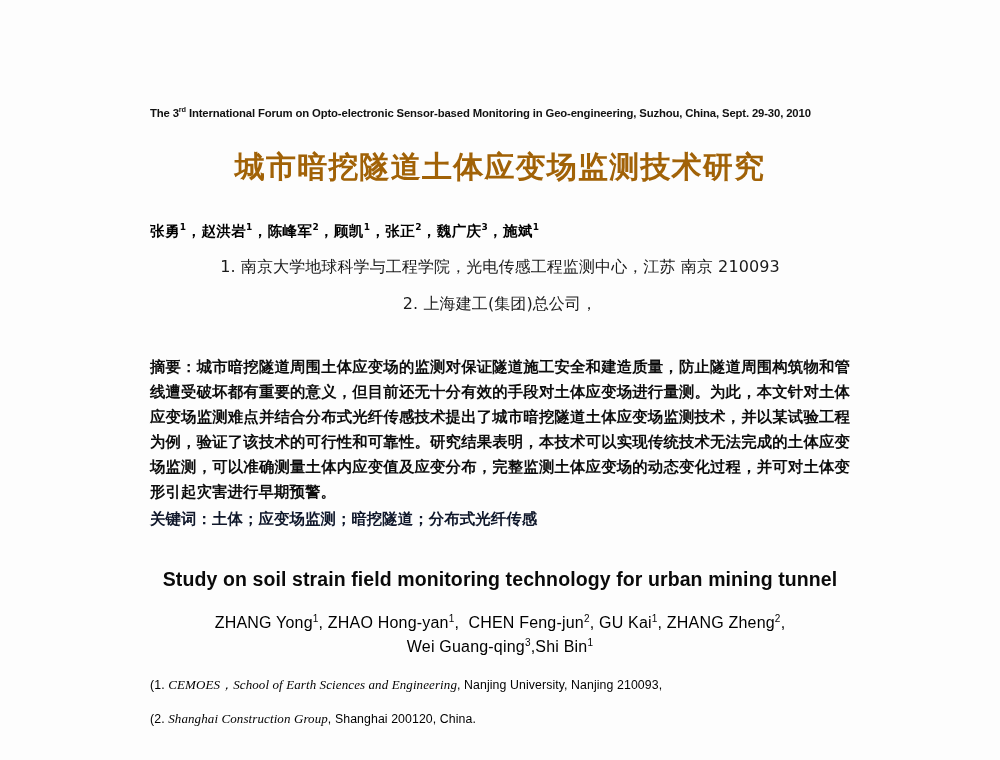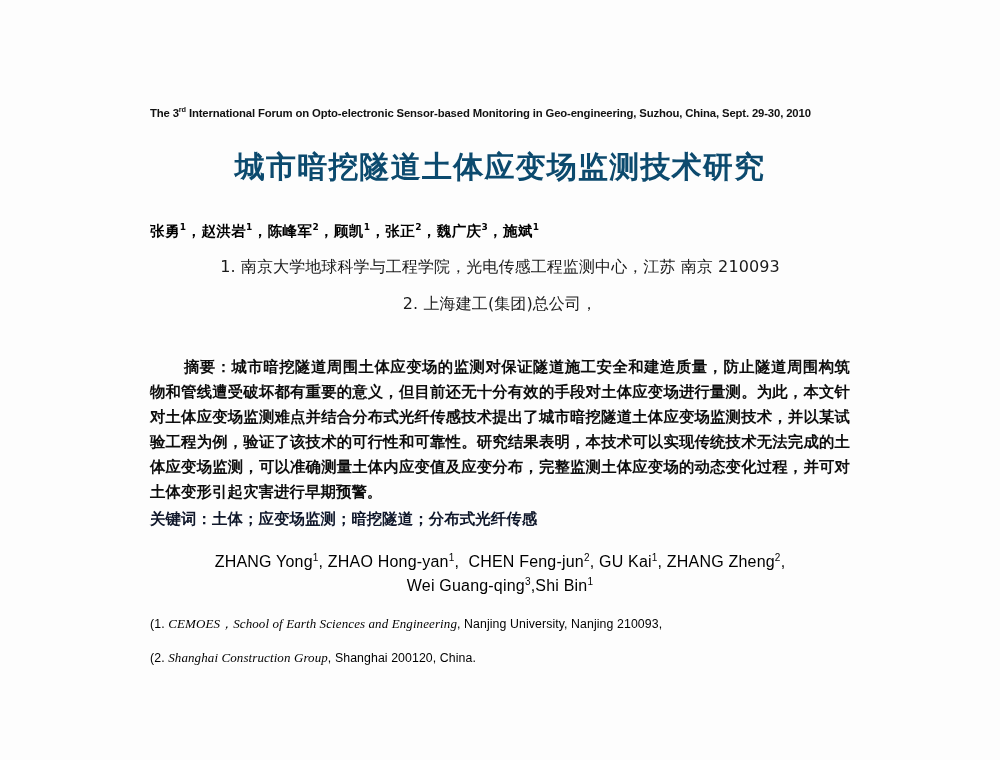--- a/index.html
+++ b/index.html
@@ -43,21 +43,21 @@
     font-size: 7.5px;
     vertical-align: super;
   }
   .cn-title {
     margin-top: 28px;
     text-align: center;
     font-size: 30px;
     font-weight: 700;
     letter-spacing: 1.2px;
     font-family: "DejaVu Sans", "Liberation Sans", sans-serif;
-    color: #0c4a6e;
+    color: #a16207;
   }
   .cn-authors {
     margin-top: 34px;
     text-align: left;
     font-size: 14.5px;
     font-weight: 700;
     letter-spacing: 0.4px;
     font-family: "DejaVu Sans", "Liberation Sans", sans-serif;
   }
   .cn-authors sup {
@@ -80,21 +80,20 @@
     font-size: 15.4px;
     line-height: 1.62;
     text-align: justify;
     font-family: "DejaVu Sans", "Liberation Sans", sans-serif;
     font-weight: 700;
     letter-spacing: 0.1px;
     color: #0d0d0d;
   }
   .abstract .lead {
     font-weight: 700;
-    margin-left: 34px;
   }
   .keywords {
     margin-top: 4px;
     font-size: 15.4px;
     font-family: "DejaVu Sans", "Liberation Sans", sans-serif;
     font-weight: 700;
     letter-spacing: 0.1px;
     color: #0f172a;
   }
   .en-title {
@@ -162,20 +161,21 @@
     <div class="affil-cn">2. 上海建工(集团)总公司，</div>
 
     <div class="abstract">
       <span class="lead">摘要：</span><span>城市暗挖隧道周围土体应变场的监测对保证隧道施工安全和建造质量，防止隧道周围构筑物和管线遭受破坏都有重要的意义，但目前还无十分有效的手段对土体应变场进行量测。为此，本文针对土体应变场监测难点并结合分布式光纤传感技术提出了城市暗挖隧道土体应变场监测技术，并以某试验工程为例，验证了该技术的可行性和可靠性。研究结果表明，本技术可以实现传统技术无法完成的土体应变场监测，可以准确测量土体内应变值及应变分布，完整监测土体应变场的动态变化过程，并可对土体变形引起灾害进行早期预警。</span>
     </div>
 
     <div class="keywords">
       <span>关键词：</span><span>土体；应变场监测；暗挖隧道；分布式光纤传感</span>
     </div>
 
+    <div class="en-title">Study on soil strain field monitoring technology for urban mining tunnel</div>
 
     <div class="en-authors">
       <div>
         <span><span>ZHANG Yong</span><sup>1</sup></span>,
         <span><span>ZHAO Hong-yan</span><sup>1</sup></span>,&nbsp;
         <span><span>CHEN Feng-jun</span><sup>2</sup></span>,
         <span><span>GU Kai</span><sup>1</sup></span>,
         <span><span>ZHANG Zheng</span><sup>2</sup></span>,
       </div>
       <div>

